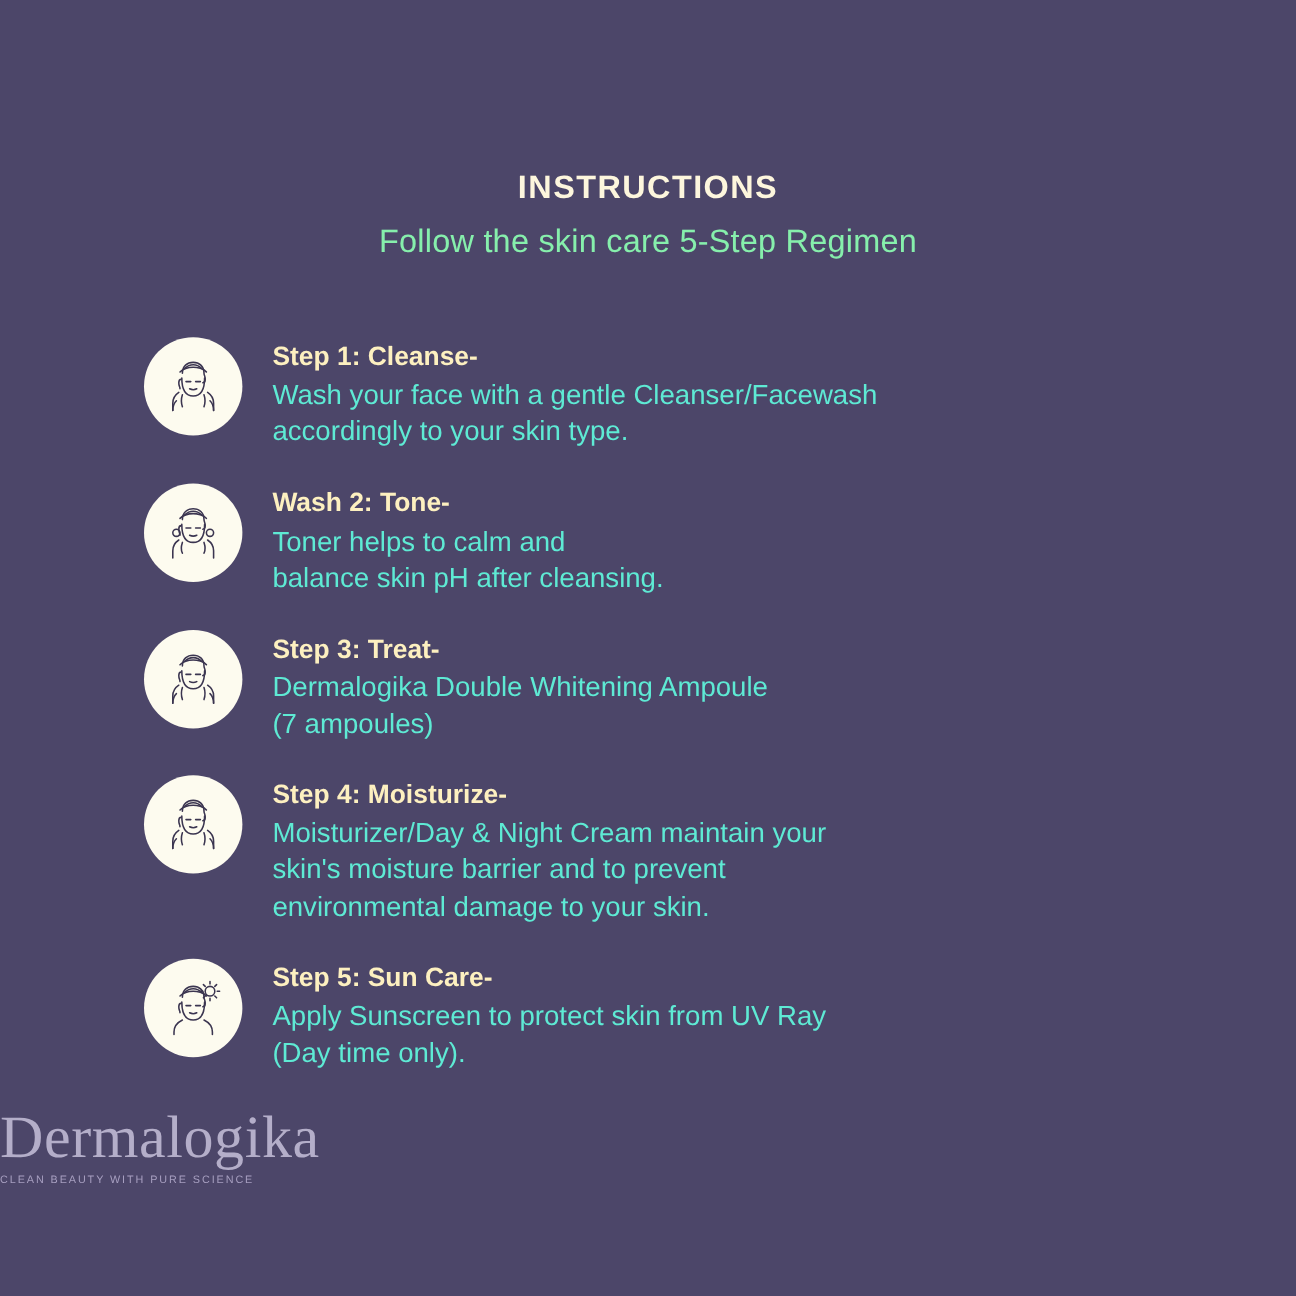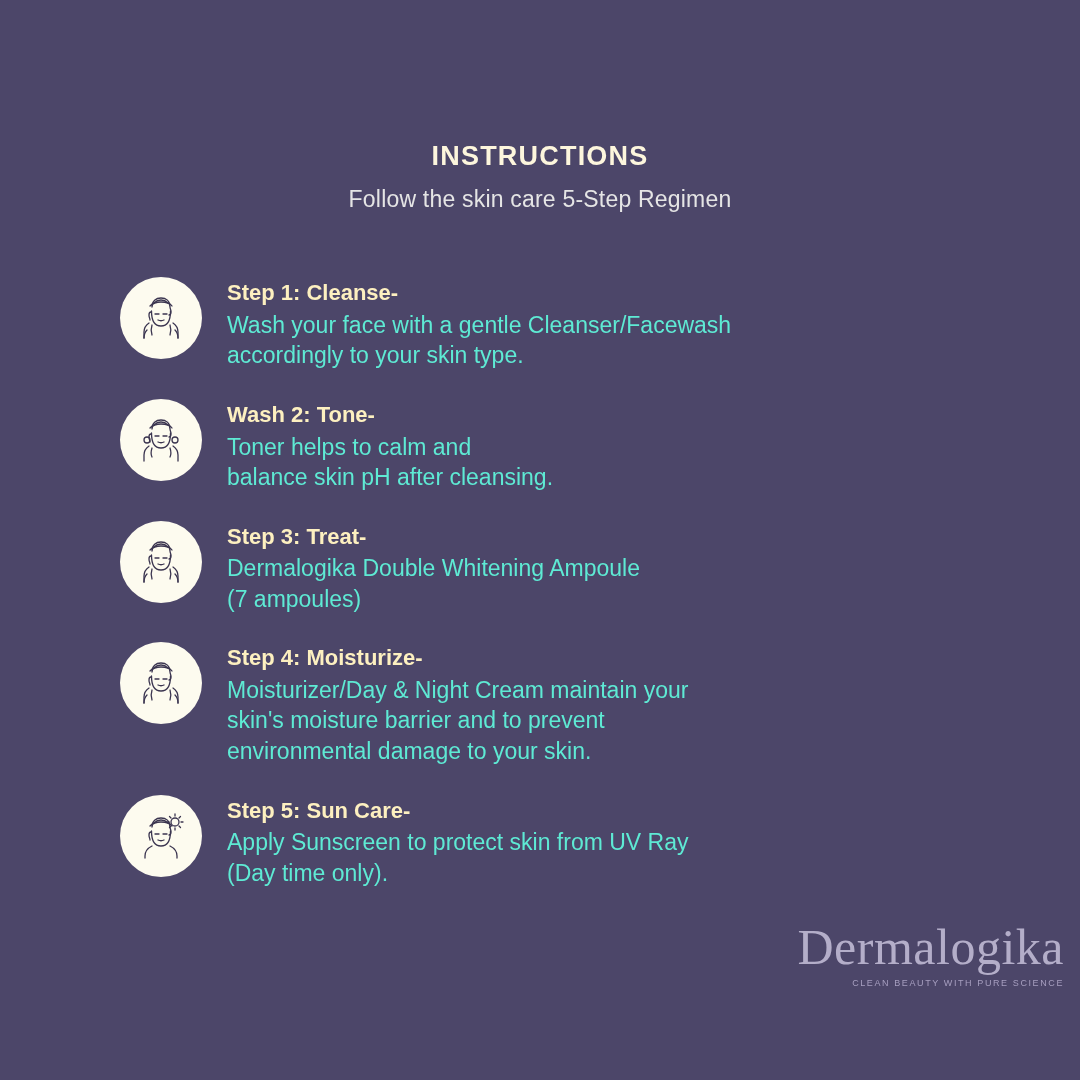--- a/index.html
+++ b/index.html
@@ -24,22 +24,22 @@
     padding-top: 140px;
   }
   .title {
     color: #fdf6dd;
     font-size: 27px;
     font-weight: bold;
     letter-spacing: 1.2px;
     line-height: 1.2;
   }
   .subtitle {
-    color: #e5e5e5;
-    font-size: 23px;
+    color: #86efac;
+    font-size: 27px;
     font-weight: normal;
     margin-top: 14px;
     letter-spacing: 0.2px;
   }
   .steps {
     margin-top: 62px;
     padding-left: 120px;
     padding-right: 110px;
   }
   .step {
@@ -71,23 +71,23 @@
   }
   .step-desc {
     color: #5eead4;
     font-size: 23px;
     line-height: 1.33;
     white-space: pre-line;
   }
   .footer {
     position: absolute;
     left: 0;
-    right: 16px;
+    right: 0;
     bottom: 88px;
-    text-align: right;
+    text-align: left;
   }
   .brand {
     color: #b4aec9;
     font-family: "Liberation Serif", serif;
     font-size: 50px;
     letter-spacing: 0.5px;
     line-height: 1;
   }
   .brand-tagline {
     color: #a79fc0;

